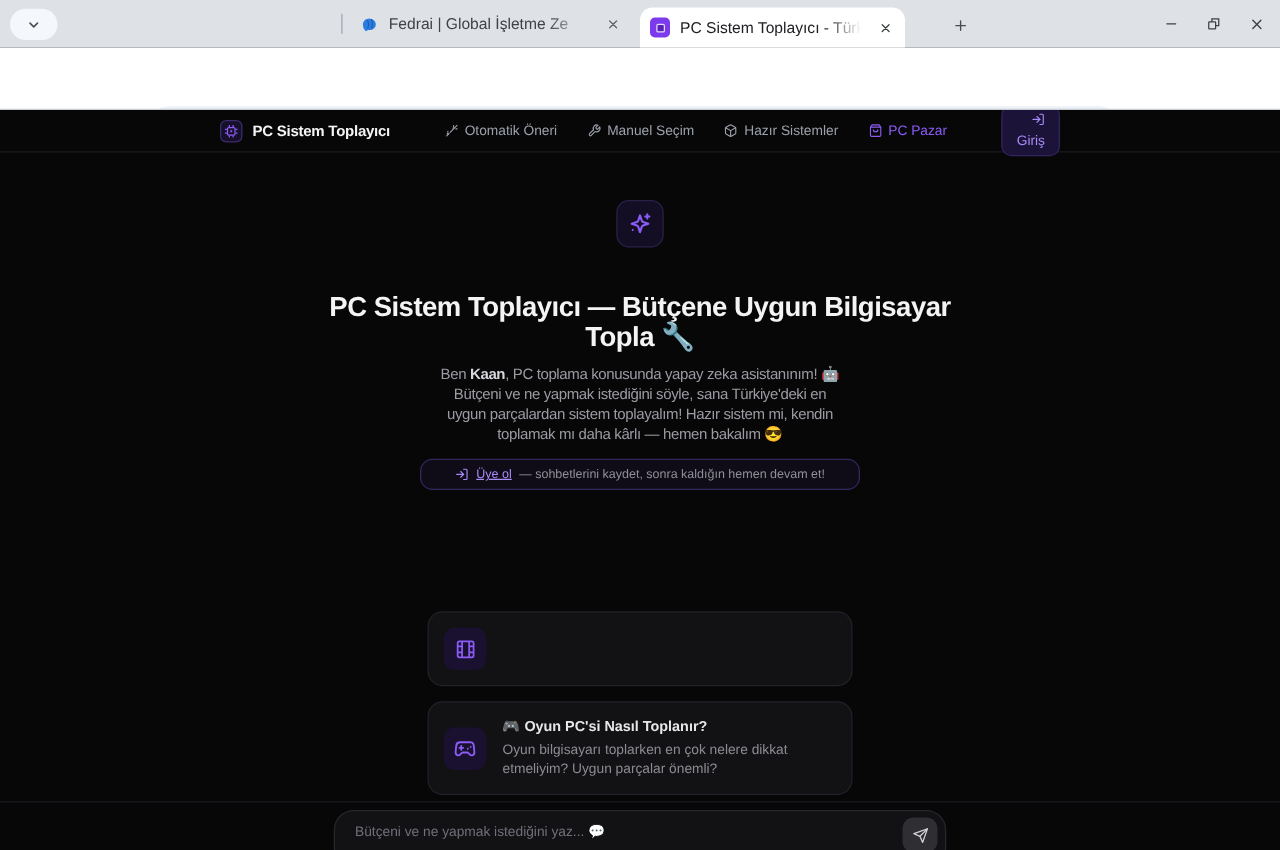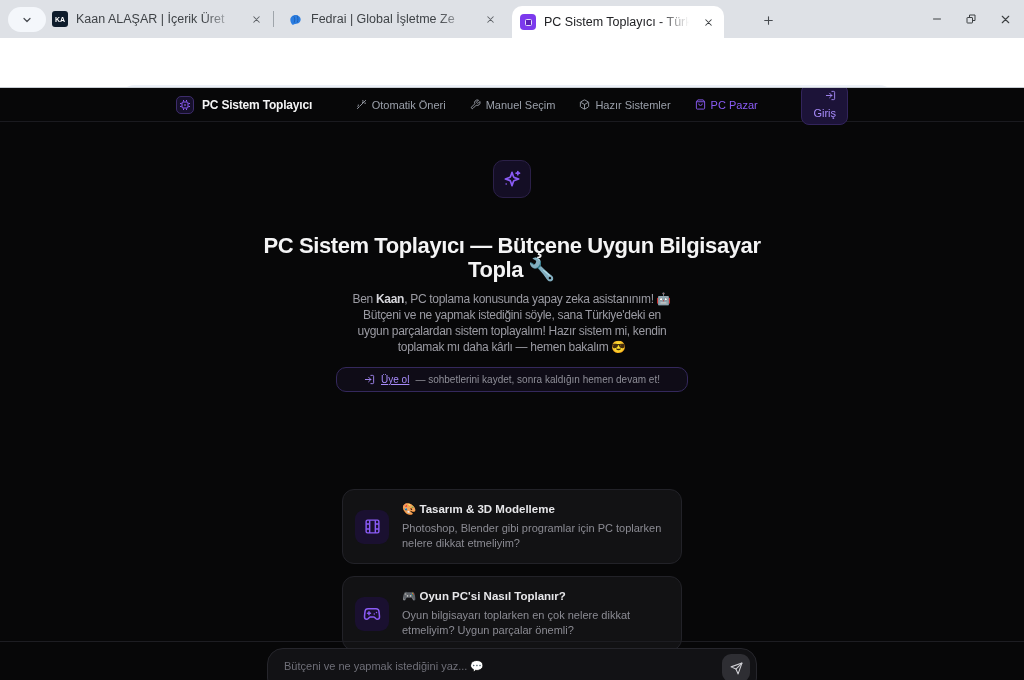--- a/index.html
+++ b/index.html
@@ -93,29 +93,20 @@
 
   <div class="tabstrip">
     <div class="tab-search">
       <span>
         <svg width="12" height="12" viewBox="0 0 24 24" fill="none" stroke="#474b50" stroke-width="2.4" stroke-linecap="round" stroke-linejoin="round">
             <path d="m6 9 6 6 6-6"></path>
           </svg>
       </span>
     </div>
 
-    <div class="tab inactive" style="left:44px; width:228px;">
-      <div class="fav-ka">KA</div>
-      <div class="tab-title">Kaan ALAŞAR | İçerik Üret</div>
-      <div class="tab-close">
-        <svg width="11" height="11" viewBox="0 0 24 24" fill="none" stroke="#5f6368" stroke-width="2.2" stroke-linecap="round">
-            <path d="M18 6 6 18M6 6l12 12"></path>
-          </svg>
-      </div>
-    </div>
 
     <div class="tab-sep"></div>
 
     <div class="tab inactive" style="left:280px; width:226px;">
       <span>
         <svg width="15" height="15" viewBox="0 0 16 16">
             <path d="M2.5 8.6C2.3 5.3 5.2 2.9 8.4 3.1c2.9.2 5.1 2.2 5.1 4.7 0 3-2.5 5-5.7 5-1 0-1.9.4-2.5 1l-1.1-.8C3.2 12 2.6 10.4 2.5 8.6z" fill="#2b7de1"></path>
             <path d="M6 4.5c1.5 1.5 1.5 4.5.5 7M9.5 3.5c1.2 2 1.4 5 .3 7.8" stroke="#1b5cb0" stroke-width="0.9" fill="none"></path>
           </svg>
       </span>
@@ -319,24 +310,20 @@
 
       <div class="cards">
         <div class="card">
           <div class="card-icon">
             <svg width="17" height="17" viewBox="0 0 24 24" fill="none" stroke="#8b5cf6" stroke-width="2">
                 <rect x="3" y="3" width="18" height="18" rx="2"></rect>
                 <path d="M8 3v18M16 3v18"></path>
                 <path d="M3 8.5h5M3 15.5h5M16 8.5h5M16 15.5h5"></path>
               </svg>
           </div>
-          <div>
-            <div class="card-title">🎨 Tasarım &amp; 3D Modelleme</div>
-            <div class="card-body">Photoshop, Blender gibi programlar için PC toplarken nelere dikkat etmeliyim?</div>
-          </div>
         </div>
 
         <div class="card">
           <div class="card-icon">
             <svg width="18" height="18" viewBox="0 0 24 24" fill="none" stroke="#8b5cf6" stroke-width="2" stroke-linecap="round" stroke-linejoin="round">
                 <path d="M6 11h4M8 9v4"></path>
                 <path d="M15 12h.01M18 10h.01"></path>
                 <path d="M17.32 5H6.68a4 4 0 0 0-3.98 3.59C2.6 9.42 2 14.46 2 16a3 3 0 0 0 3 3c1 0 1.5-.5 2-1l1.41-1.41A2 2 0 0 1 9.83 16h4.34a2 2 0 0 1 1.42.59L17 18c.5.5 1 1 2 1a3 3 0 0 0 3-3c0-1.54-.6-6.58-.68-7.26A4 4 0 0 0 17.32 5z"></path>
               </svg>
           </div>

